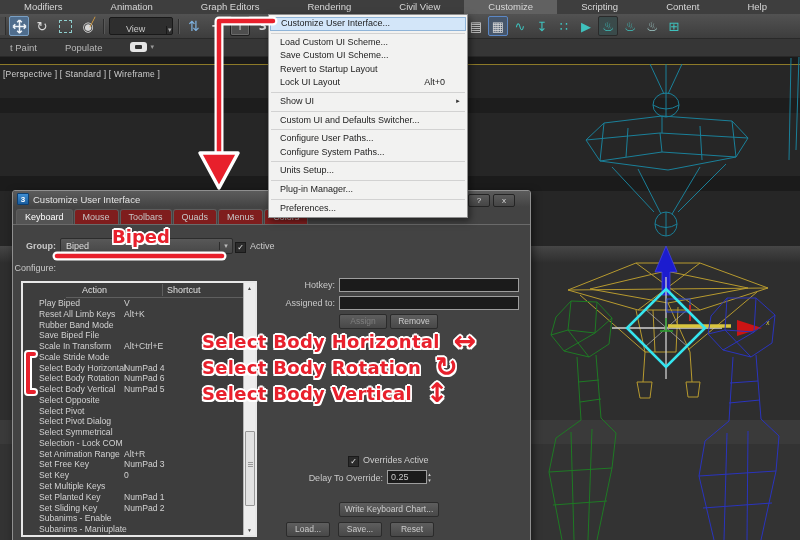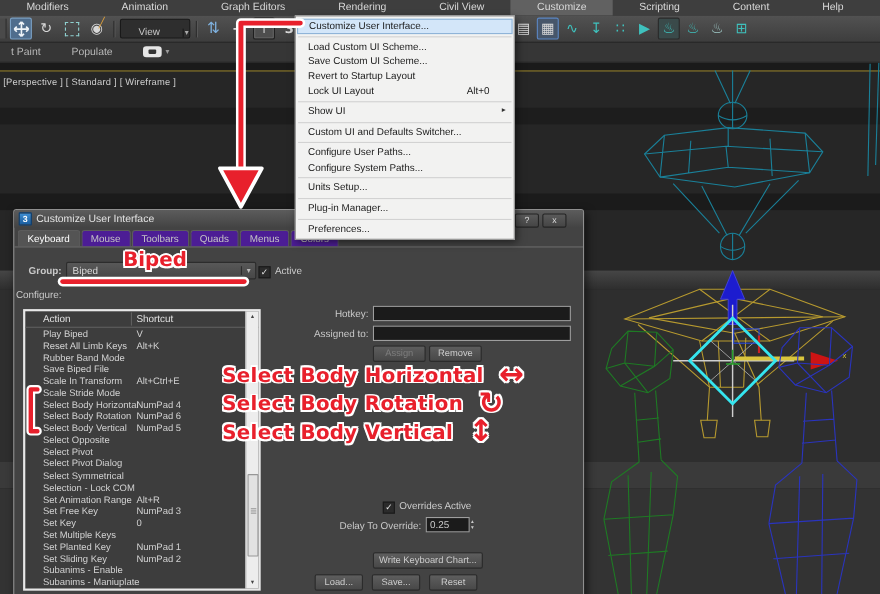--- a/index.html
+++ b/index.html
@@ -51,38 +51,38 @@
           border:1px solid #8f8f8f;border-radius:3px 3px 0 0;z-index:40;
           box-shadow:2px 3px 8px rgba(0,0,0,.55);font-size:9px;color:#cccccc;}
   .titlebar{position:absolute;left:0;top:0;right:0;height:16px;border-radius:2px 2px 0 0;
             background:linear-gradient(#5c5c5c,#434343);display:flex;align-items:center;padding-left:4px;gap:4px;}
   .appicon{width:10px;height:10px;background:linear-gradient(#3f8fd4,#1a5d9e);border:1px solid #0c3f72;
            color:#fff;font-size:8px;font-weight:bold;display:flex;align-items:center;justify-content:center;border-radius:1px;}
   .title{font-size:9.5px;color:#e3e3e3;}
   .tb-btn{position:absolute;top:3px;width:20px;height:11px;background:linear-gradient(#5a5a5a,#454545);
           border:1px solid #242424;border-radius:2px;color:#ddd;font-size:8px;text-align:center;line-height:11px;}
   .tabs{position:absolute;left:3px;top:18px;height:15px;display:flex;gap:1px;}
-  .tab{padding:1px 8px 0 8px;background:#4c1d95;border:1px solid #5c5c5c;border-bottom:none;
+  .tab{padding:1px 8px 0 8px;background:#7f1d1d;border:1px solid #5c5c5c;border-bottom:none;
        border-radius:3px 3px 0 0;color:#c6c6c6;font-size:9px;line-height:13px;}
   .tab.active{background:#545454;color:#fff;}
   .tabline{position:absolute;left:0;right:0;top:33px;height:1px;background:#6a6a6a;}
   .dlabel{position:absolute;text-align:right;color:#c9c9c9;font-size:9px;}
   .combo{position:absolute;height:14px;background:linear-gradient(#585858,#474747);border:1px solid #2c2c2c;
          border-radius:2px;display:flex;align-items:center;color:#ddd;font-size:9px;padding-left:5px;}
   .combo .varr{margin-left:auto;width:12px;text-align:center;font-size:7px;color:#bbb;border-left:1px solid #2c2c2c;}
   .cb{display:inline-block;width:9px;height:9px;background:#2b2b2b;border:1px solid #1a1a1a;
       color:#e8e8e8;font-size:8px;line-height:9px;text-align:center;vertical-align:-1px;margin-right:4px;}
   .field{position:absolute;height:12px;background:#1b1b1b;border:1px solid #9e9e9e;color:#ddd;
          font-size:9px;padding:0 3px;box-sizing:content-box;}
   .btn{position:absolute;height:13px;background:linear-gradient(#5e5e5e,#484848);border:1px solid #2b2b2b;
        border-radius:2px;color:#cccccc;font-size:8.5px;text-align:center;line-height:13px;}
   .btn.disabled{color:#7e7e7e;}
   
-  .list{position:absolute;left:8px;top:90px;width:216px;height:256px;background:#3d3d3d;
-        border:2px solid #e8e8e8;box-sizing:border-box;}
+  .list{position:absolute;left:8px;top:90px;width:236px;height:256px;background:#3d3d3d;
+        border:2px solid #e8e8e8;box-sizing:border-box;padding-left:43px;}
   .lheader{position:relative;height:14px;line-height:14px;border-bottom:1px solid #5f5f5f;color:#e0e0e0;font-size:9px;}
   .lheader .c1{position:absolute;left:16px;}
   .lheader .c2{position:absolute;left:101px;}
   .lheader .cdiv{position:absolute;left:96px;top:1px;bottom:1px;width:1px;background:#5f5f5f;}
   .lrows{position:absolute;left:0;top:15px;right:11px;bottom:0;overflow:hidden;}
   .lrow{position:relative;height:10.78px;line-height:10.78px;font-size:8.6px;color:#d2d2d2;white-space:nowrap;}
   .lrow .c1{position:absolute;left:16px;}
   .lrow .c2{position:absolute;left:101px;}
   .sbar{position:absolute;right:0;top:0;bottom:0;width:11px;background:#ededed;border-left:1px solid #b5b5b5;}
   .sarr{position:absolute;left:0;width:11px;height:10px;color:#444;font-size:5px;text-align:center;line-height:10px;}

